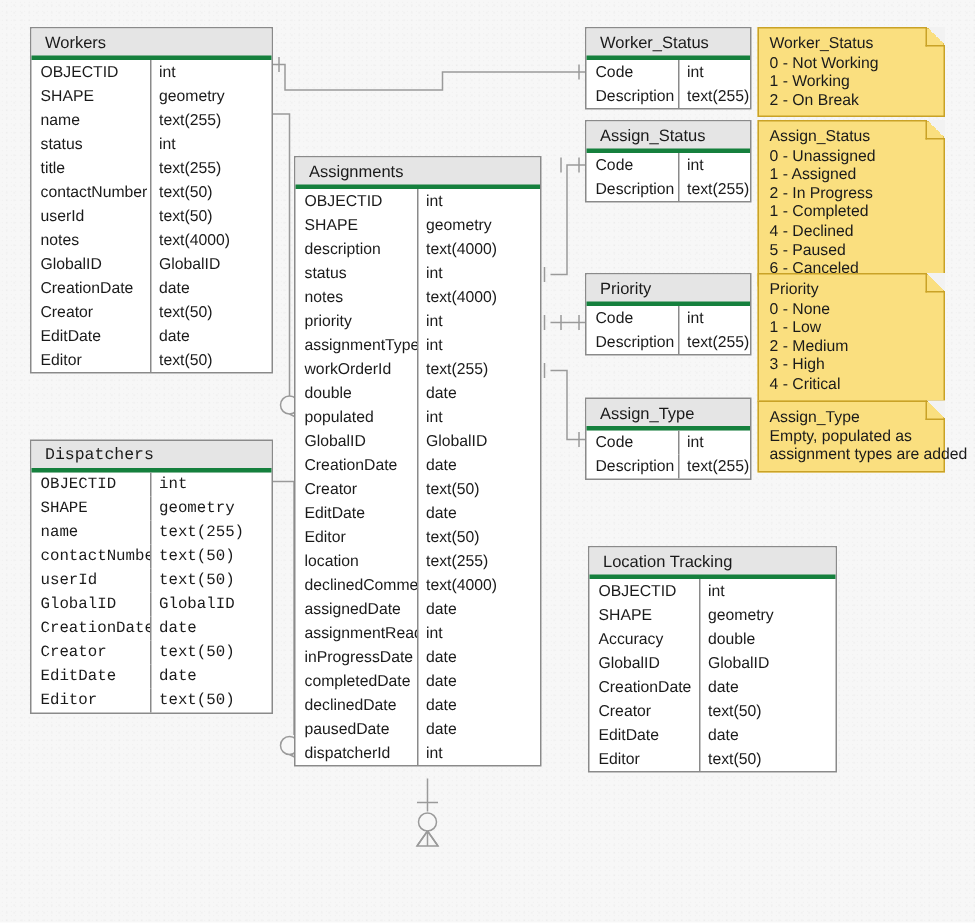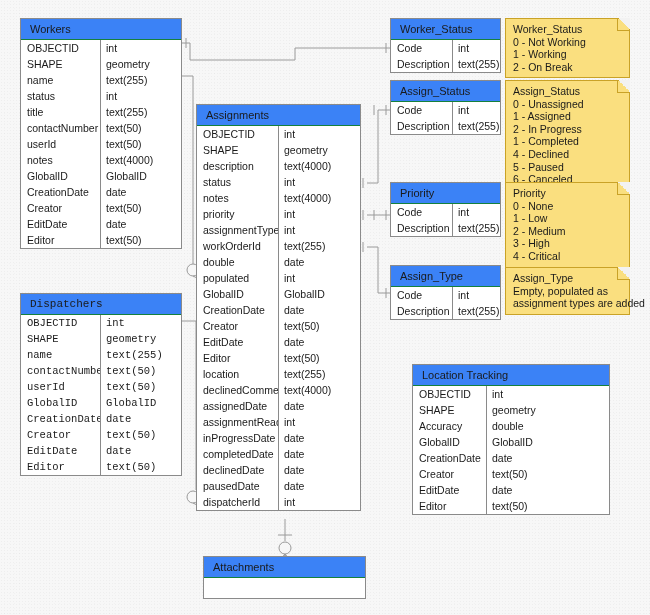--- a/index.html
+++ b/index.html
@@ -30,22 +30,22 @@
     border: 1px solid #8a8a8a;
     box-sizing: border-box;
     z-index: 5;
   }
   .entity-title {
     height: 21px;
     line-height: 21px;
     padding-left: 9px;
     font-size: 11px;
     color: #1a1a1a;
-    border-bottom: 1px solid #15803d;
-    background: #3b82f6;
+    border-bottom: 3px solid #15803d;
+    background: #e5e5e5;
     box-sizing: border-box;
     white-space: nowrap;
     overflow: hidden;
   }
   .rows { display: block; }
   .row {
     display: flex;
     height: 16px;
     box-sizing: border-box;
   }
@@ -424,21 +424,21 @@
           <div class="fname">Code</div>
           <div class="ftype">int</div>
         </div>
         <div class="row">
           <div class="fname">Description</div>
           <div class="ftype">text(255)</div>
         </div>
       </div>
   </div>
 
-  <div class="entity w-loc" style="left:392px; top:364px; width:198px;margin-left:20px;">
+  <div class="entity w-loc" style="left:392px; top:364px; width:166px;">
     <div class="entity-title">Location Tracking</div>
     <div class="rows">
         <div class="row">
           <div class="fname">OBJECTID</div>
           <div class="ftype">int</div>
         </div>
         <div class="row">
           <div class="fname">SHAPE</div>
           <div class="ftype">geometry</div>
         </div>
@@ -462,28 +462,20 @@
           <div class="fname">EditDate</div>
           <div class="ftype">date</div>
         </div>
         <div class="row">
           <div class="fname">Editor</div>
           <div class="ftype">text(50)</div>
         </div>
       </div>
   </div>
 
-  <div class="entity" style="left:203px; top:556px; width:163px;">
-    <div class="entity-title">Attachments</div>
-    <div class="rows">
-      <div class="row blank">
-        <div class="ftype">&nbsp;</div>
-      </div>
-    </div>
-  </div>
 
   <div class="note" style="left:505px; top:18px; width:125px;">
     <span class="fold"></span>
     <div class="note-title">Worker_Status</div>
     <div class="note-lines">
         <div class="note-line">0 - Not Working</div>
         <div class="note-line">1 - Working</div>
         <div class="note-line">2 - On Break</div>
       </div>
   </div>

